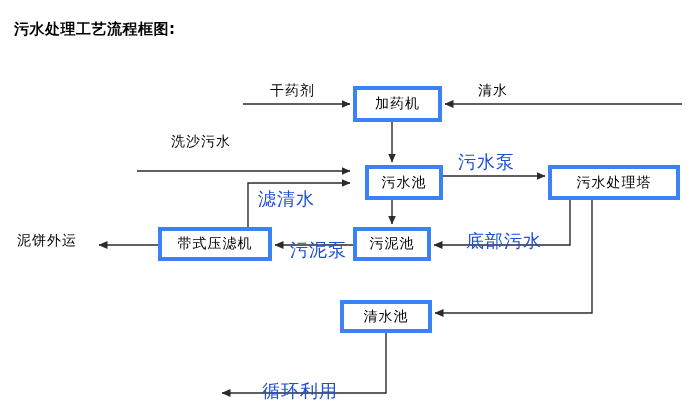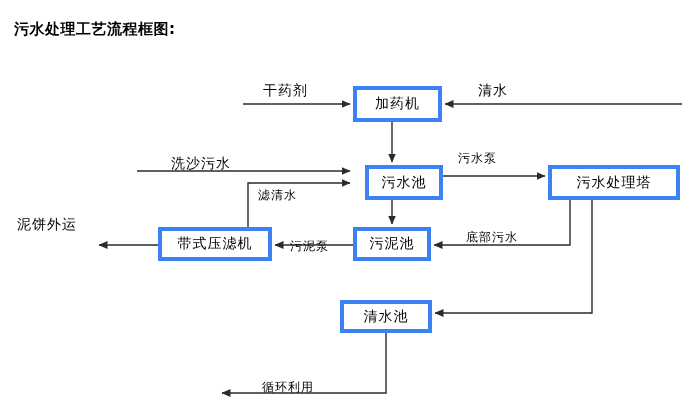--- a/index.html
+++ b/index.html
@@ -42,22 +42,22 @@
     display: flex;
     align-items: center;
     justify-content: center;
     font-size: 14px;
     color: #000000;
     white-space: nowrap;
     letter-spacing: 1px;
   }
   .edge-label {
     position: absolute;
-    font-size: 12px;
-    color: #000000;
+    font-size: 18px;
+    color: #1d4ed8;
     white-space: nowrap;
     letter-spacing: 1px;
     background: transparent;
     text-align: center;
   }
   .ext-label {
     position: absolute;
     font-size: 14px;
     color: #000000;
     white-space: nowrap;
@@ -105,24 +105,24 @@
   <div class="node" style="left:158px; top:227px; width:114px; height:34px;">
     <span>带式压滤机</span>
   </div>
   <div class="node" style="left:353px; top:227px; width:78px; height:34px;">
     <span>污泥池</span>
   </div>
   <div class="node" style="left:340px; top:300px; width:92px; height:33px;font-family:Liberation Mono, monospace;">
     <span>清水池</span>
   </div>
 
-  <div class="ext-label" style="left:263px; top:82px;">干药剂</div>
+  <div class="ext-label" style="left:270px; top:82px;">干药剂</div>
   <div class="ext-label" style="left:478px; top:82px;">清水</div>
-  <div class="ext-label" style="left:171px; top:155px;text-align:center;">洗沙污水</div>
-  <div class="ext-label" style="left:17px; top:216px;">泥饼外运</div>
+  <div class="ext-label" style="left:171px; top:133px;text-align:center;">洗沙污水</div>
+  <div class="ext-label" style="left:17px; top:232px;">泥饼外运</div>
 
   <div class="edge-label" style="left:258px; top:187px;">滤清水</div>
   <div class="edge-label" style="left:458px; top:150px;">污水泵</div>
   <div class="edge-label" style="left:290px; top:238px;">污泥泵</div>
   <div class="edge-label" style="left:466px; top:229px;font-family:Liberation Mono, monospace;">底部污水</div>
   <div class="edge-label" style="left:262px; top:372px;margin-top:7px;">循环利用</div>
 
 </div>
 
 </body></html>

